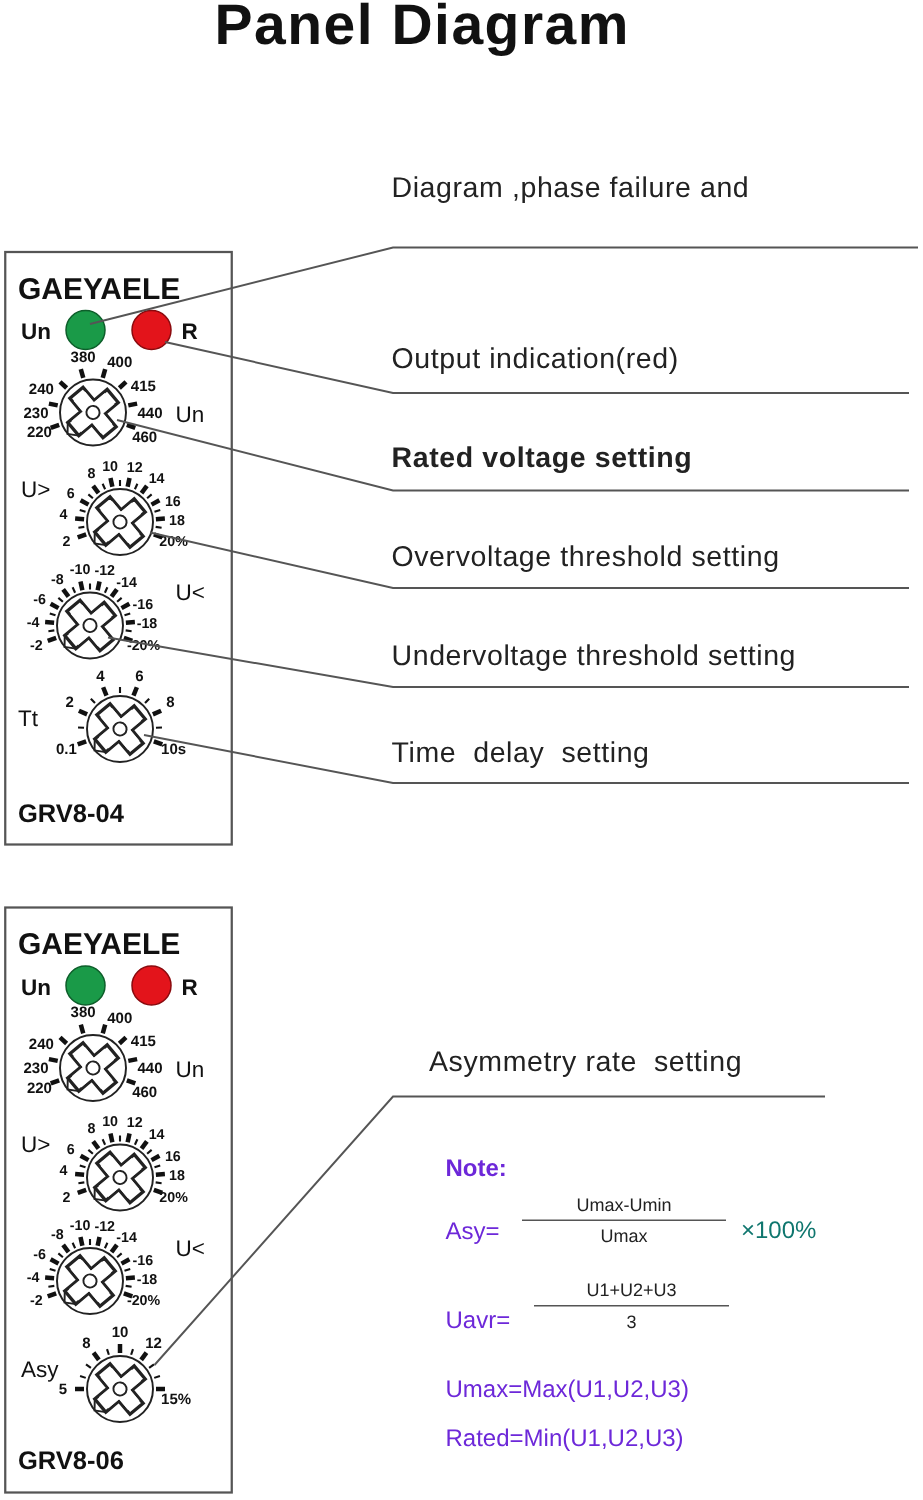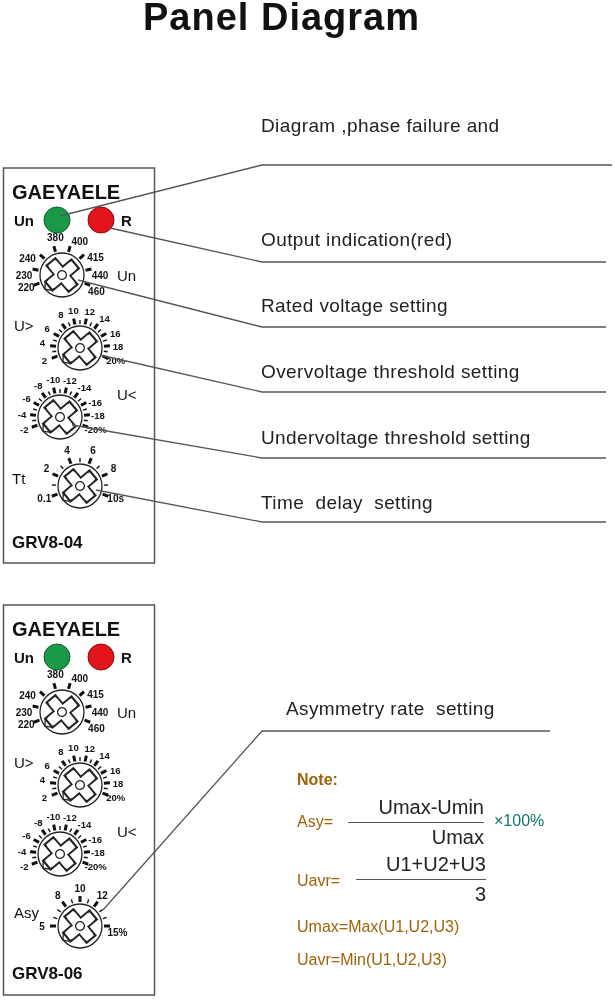--- a/index.html
+++ b/index.html
@@ -3,23 +3,23 @@
   <meta charset="utf-8">
   <style>
     html, body { margin: 0; padding: 0; background: #ffffff; }
     body { width: 615px; height: 1000px; position: relative; overflow: hidden;
            font-family: "Liberation Sans", sans-serif; color: #1a1a1a; }
     .title { position: absolute; left: 0; width: 615px; top: -4px; text-align: center;
              font-size: 38px; font-weight: bold; letter-spacing: 1px; color: #111; padding-left: 0; }
     .title span { margin-left: -52px; }
     svg.overlay { position: absolute; left: 0; top: 0; }
     .callout { position: absolute; font-size: 19px; color: #222; letter-spacing: 0.4px; white-space: nowrap; }
-    .note { position: absolute; font-size: 16px; color: #a16207; white-space: nowrap; }
+    .note { position: absolute; font-size: 16px; color: #6d28d9; white-space: nowrap; }
     .note b { font-weight: bold; }
-    .frac { position: absolute; text-align: right; font-size: 20px; color: #222; }
+    .frac { position: absolute; text-align: center; font-size: 12px; color: #222; }
     .frac .bar { border-top: 1.5px solid #555; margin: 3px 0; }
   </style>
 </head>
 <body>
 
 <div class="title"><span>Panel Diagram</span></div>
 
 <svg class="overlay" id="diagram" width="615" height="1000" viewBox="0 0 615 1000">
     <g>
       <rect x="3.5" y="168" width="151" height="395" fill="#fff" stroke="#555" stroke-width="1.5"></rect>
@@ -338,34 +338,34 @@
     <polyline points="100,355 262,392 606,392" fill="none" stroke="#555555" stroke-width="1.3"></polyline>
     <polyline points="72,425 262,458 606,458" fill="none" stroke="#555555" stroke-width="1.3"></polyline>
     <polyline points="96,490 262,522 606,522" fill="none" stroke="#555555" stroke-width="1.3"></polyline>
     <polyline points="103,910 262,731 550,731" fill="none" stroke="#555555" stroke-width="1.3"></polyline>
   </svg>
 
 <div class="callout" style="left:261px; top:113px; line-height:25px;">
   <div>Diagram ,phase failure and</div>
 </div>
 <div class="callout" style="left:261px; top:229px;">Output indication(red)</div>
-<div class="callout" style="left:261px; top:295px;">Rated voltage setting</div>
+<div class="callout" style="left:261px; top:295px;font-weight:bold;">Rated voltage setting</div>
 <div class="callout" style="left:261px; top:361px;">Overvoltage threshold setting</div>
 <div class="callout" style="left:261px; top:427px;">Undervoltage threshold setting</div>
 <div class="callout" style="left:261px; top:492px; white-space:pre;text-align:center;">Time  delay  setting</div>
 <div class="callout" style="left:286px; top:698px; white-space:pre;">Asymmetry rate  setting</div>
 
 <div class="note" style="left:297px; top:771px;"><b>Note:</b></div>
 <div class="note" style="left:297px; top:813px;">Asy=</div>
 <div class="frac" style="left:348px; top:796px; width:136px;">
   <div>Umax-Umin</div>
   <div class="bar"></div>
   <div>Umax</div>
 </div>
 <div class="note" style="left:494px; top:812px; color:#0f766e;">×100%</div>
 <div class="note" style="left:297px; top:872px;">Uavr=</div>
 <div class="frac" style="left:356px; top:853px; width:130px;">
   <div>U1+U2+U3</div>
   <div class="bar"></div>
   <div>3</div>
 </div>
 <div class="note" style="left:297px; top:918px;">Umax=Max(U1,U2,U3)</div>
-<div class="note" style="left:297px; top:951px;">Uavr=Min(U1,U2,U3)</div>
+<div class="note" style="left:297px; top:951px;">Rated=Min(U1,U2,U3)</div>
 
 </body></html>

